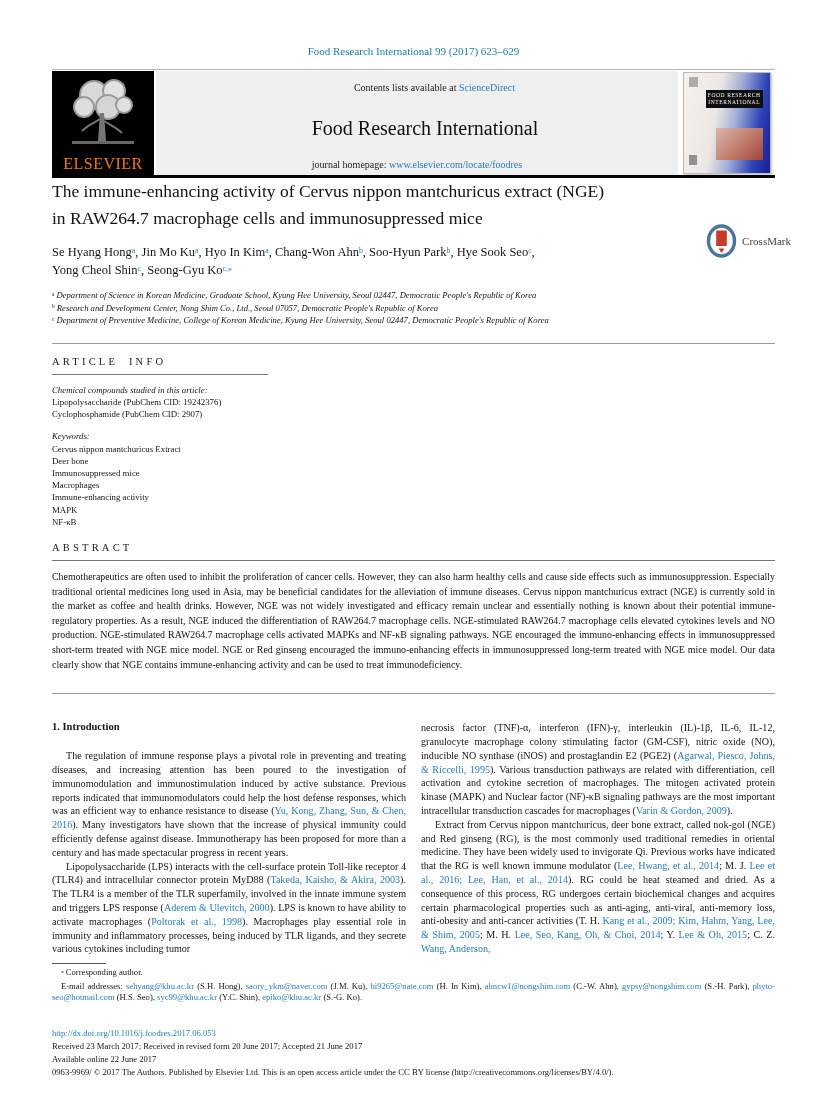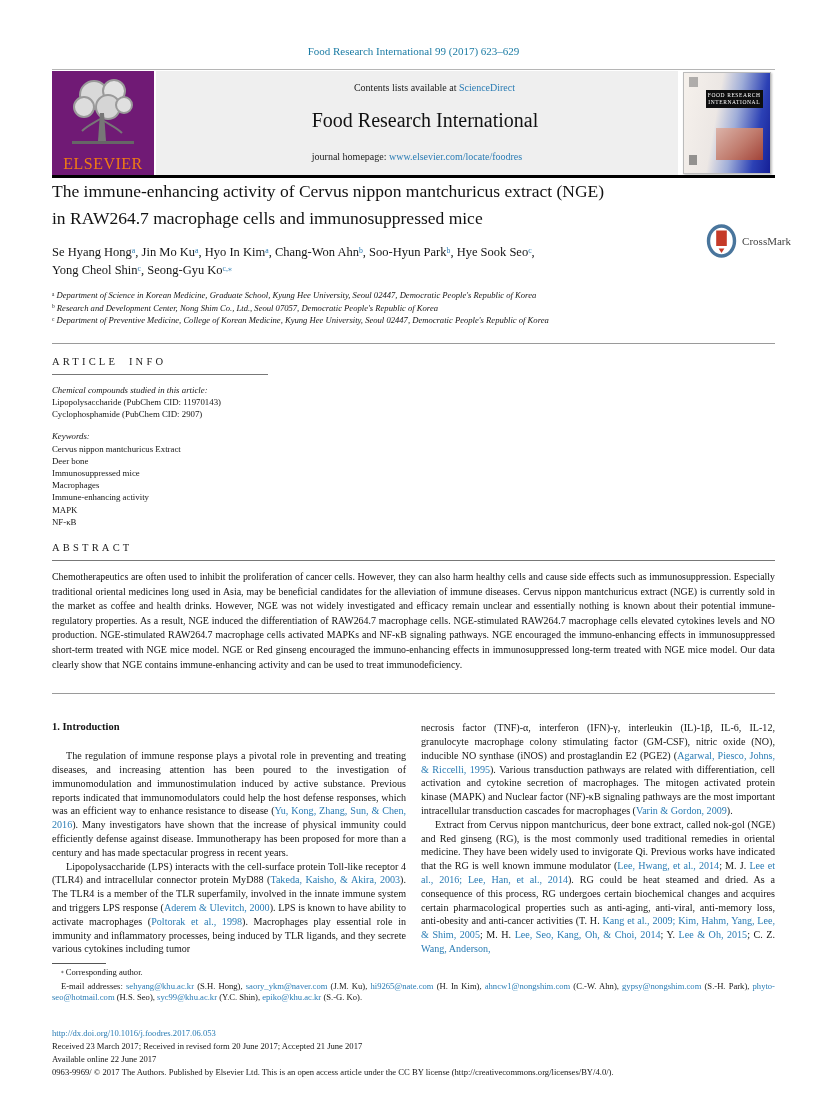--- a/index.html
+++ b/index.html
@@ -13,27 +13,27 @@
   .page{
     width:827px;height:1102px;margin:0 auto;position:relative;
     background:#fff;color:#151515;overflow:hidden;
     font-family:"Liberation Serif","DejaVu Serif",serif;
   }
   .content{padding:0 52px;}
   
   .citation{padding-top:45px;text-align:center;font-size:11px;color:var(--header-blue);}
   .toprule{margin-top:12px;border-top:1px solid #b5b5b5;}
   .banner{display:flex;height:104px;margin-top:1px;}
-  .banner-left{width:102px;background:#701a75;position:relative;text-align:center;}
+  .banner-left{width:102px;background:#000000;position:relative;text-align:center;}
   .tree{display:block;margin:2px auto 0;}
   .elsevier{font-size:16px;color:var(--orange);letter-spacing:.5px;position:absolute;bottom:2px;left:0;right:0;text-align:center;}
   .banner-mid{flex:1;background:#efefef;text-align:center;padding-top:11px;margin-left:2px;}
   .contents-line{font-size:10px;color:#222;padding-left:35px;}
   .lnk{color:var(--link);}
-  .journal-title{font-size:20px;margin-top:16px;color:#111;padding-left:16px;}
+  .journal-title{font-size:20px;margin-top:24px;color:#111;padding-left:16px;}
   .homepage-line{font-size:10px;margin-top:19px;color:#222;}
   .banner-right{width:97px;background:#fff;display:flex;align-items:center;justify-content:center;}
   .cover{
     width:88px;height:102px;border:1px solid #bbb;position:relative;
     background:linear-gradient(100deg,#f6f1ec 0%,#ece7e4 38%,#9fadd8 58%,#2c41b5 82%,#151f96 100%);
     box-shadow:1px 1px 2px rgba(0,0,0,.25);
   }
   .cover-titlebox{
     position:absolute;left:26%;top:17%;width:66%;background:#0e0e0e;color:#fff;
     font-size:5.5px;letter-spacing:.6px;text-align:center;padding:2px 0;line-height:7px;
@@ -136,21 +136,21 @@
       <div class="affil"><span class="sup">c</span><span> Department of Preventive Medicine, College of Korean Medicine, Kyung Hee University, Seoul 02447, Democratic People's Republic of Korea</span></div>
     </div>
 
     <div class="midrule"></div>
 
     <div class="ia-wrap">
       <div class="ia-left">
         <div class="ia-heading">ARTICLE INFO</div>
         <div class="ia-headrule"></div>
         <div class="info-label">Chemical compounds studied in this article:</div>
-        <div class="info-line">Lipopolysaccharide (PubChem CID: 11970143)</div>
+        <div class="info-line">Lipopolysaccharide (PubChem CID: 19242376)</div>
         <div class="info-line">Cyclophosphamide (PubChem CID: 2907)</div>
         <div class="kw-block">
           <div class="info-label">Keywords:</div>
           <div class="info-line"><span class="it">Cervus nippon mantchuricus</span><span> Extract</span></div>
           <div class="info-line"><span>Deer bone</span></div>
           <div class="info-line"><span>Immunosuppressed mice</span></div>
           <div class="info-line"><span>Macrophages</span></div>
           <div class="info-line"><span>Immune-enhancing activity</span></div>
           <div class="info-line"><span>MAPK</span></div>
           <div class="info-line"><span>NF-κB</span></div>

